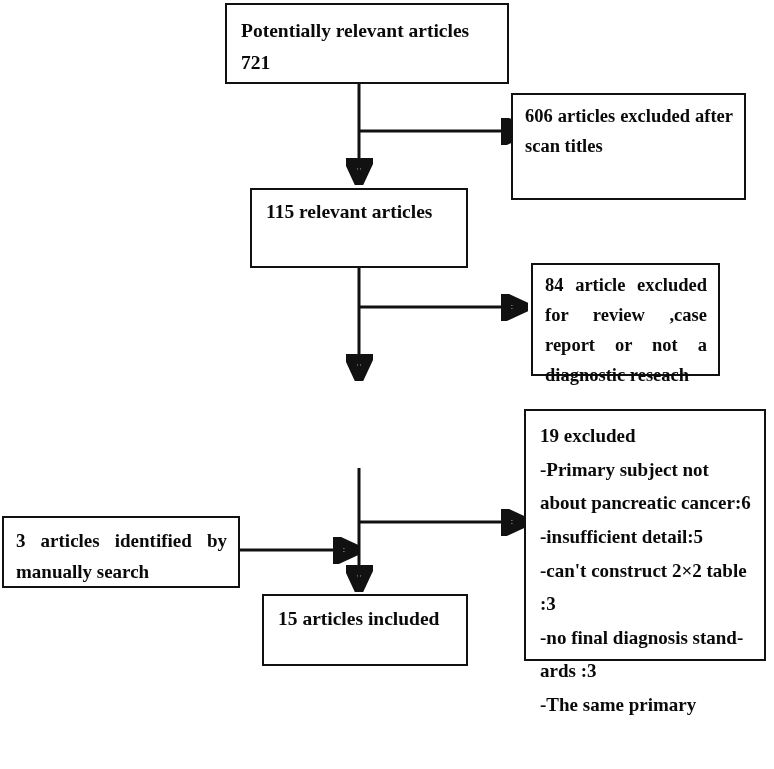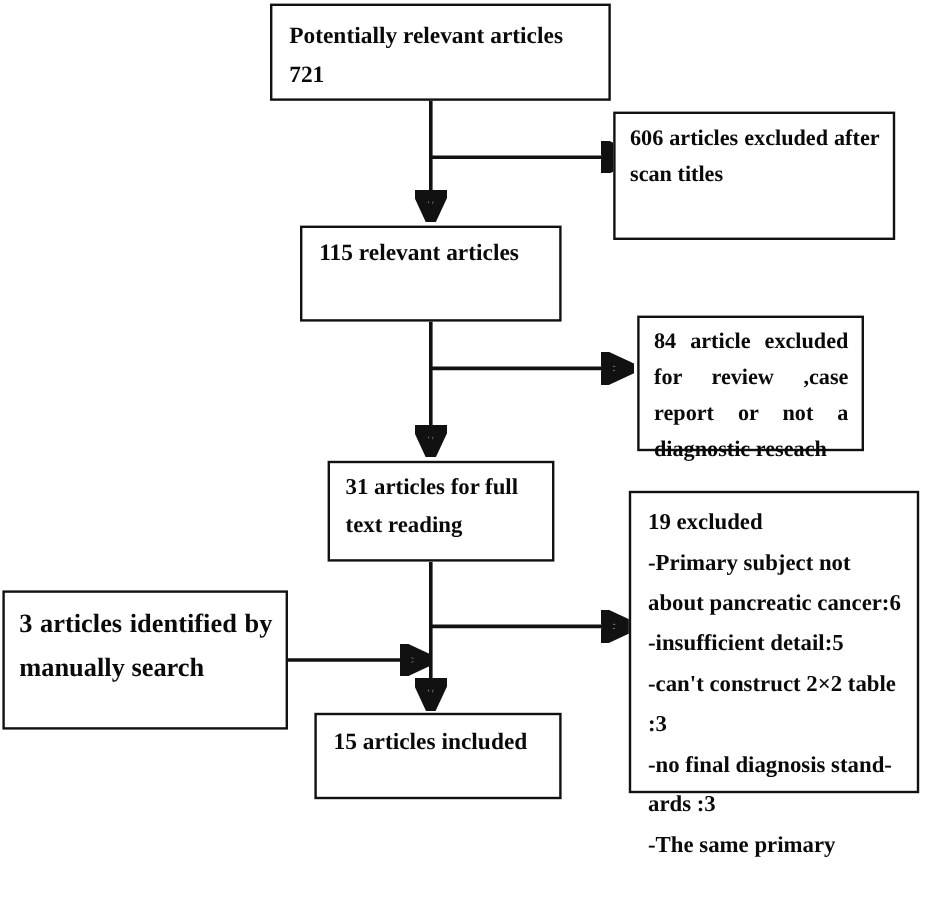--- a/index.html
+++ b/index.html
@@ -82,34 +82,31 @@
   </div>
 
   <div class="node" style="left:250px; top:188px; width:218px; height:80px; padding:6px 10px 0 14px; font-size:19.5px;">
     <span class="txt">115 relevant articles</span>
   </div>
 
   <div class="node just" style="left:531px; top:263px; width:189px; height:113px; padding:6px 11px 0 12px; font-size:18.5px;">
     <span class="txt">84 article excluded for review ,case report or not a diagnostic reseach</span>
   </div>
 
-  <div class="node" style="left:273px; top:384px; width:189px; height:84px; padding:6px 8px 0 13px; font-size:19px;">
-    <span class="txt">31 articles for    full text reading</span>
-  </div>
 
   <div class="node" style="left:524px; top:409px; width:242px; height:252px; padding:8px 8px 0 14px; font-size:19px; line-height:1.77;">
     <span class="txt">19 excluded
 -Primary subject not about pancreatic cancer:6
 -insufficient detail:5
 -can't construct 2×2 table :3
 -no final diagnosis stand-ards :3
 -The same primary</span>
   </div>
 
-  <div class="node just" style="left:2px; top:492px; width:238px; height:116px; padding:8px 11px 0 12px; font-size:22px;">
+  <div class="node just" style="left:2px; top:516px; width:238px; height:72px; padding:8px 11px 0 12px; font-size:19px;">
     <span class="txt">3 articles identified by manually search</span>
   </div>
 
   <div class="node" style="left:262px; top:594px; width:206px; height:72px; padding:7px 10px 0 14px; font-size:19.5px;">
     <span class="txt">15 articles included</span>
   </div>
 
 </div>
 
 </body></html>

